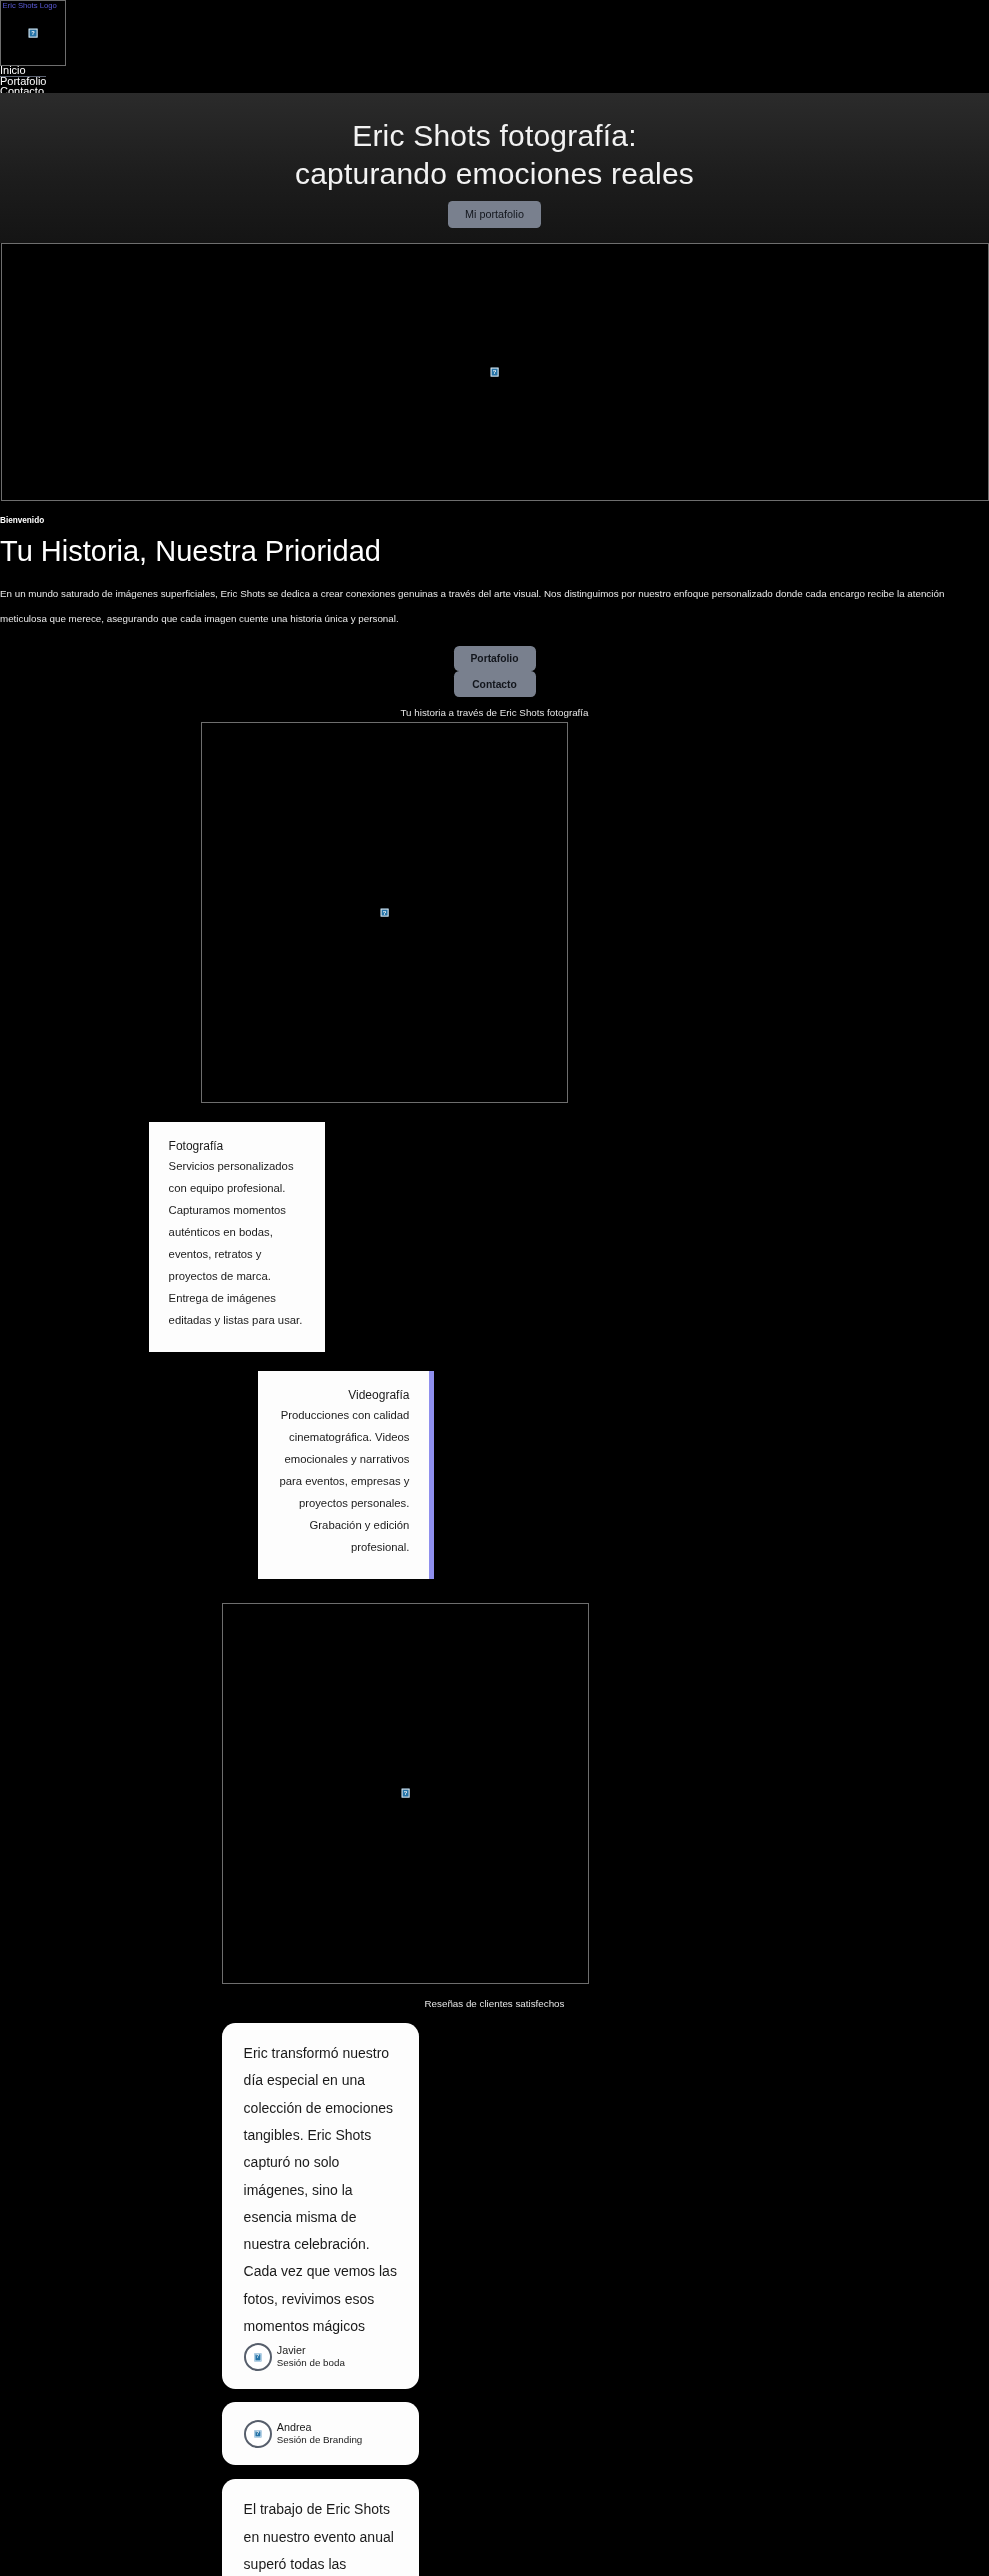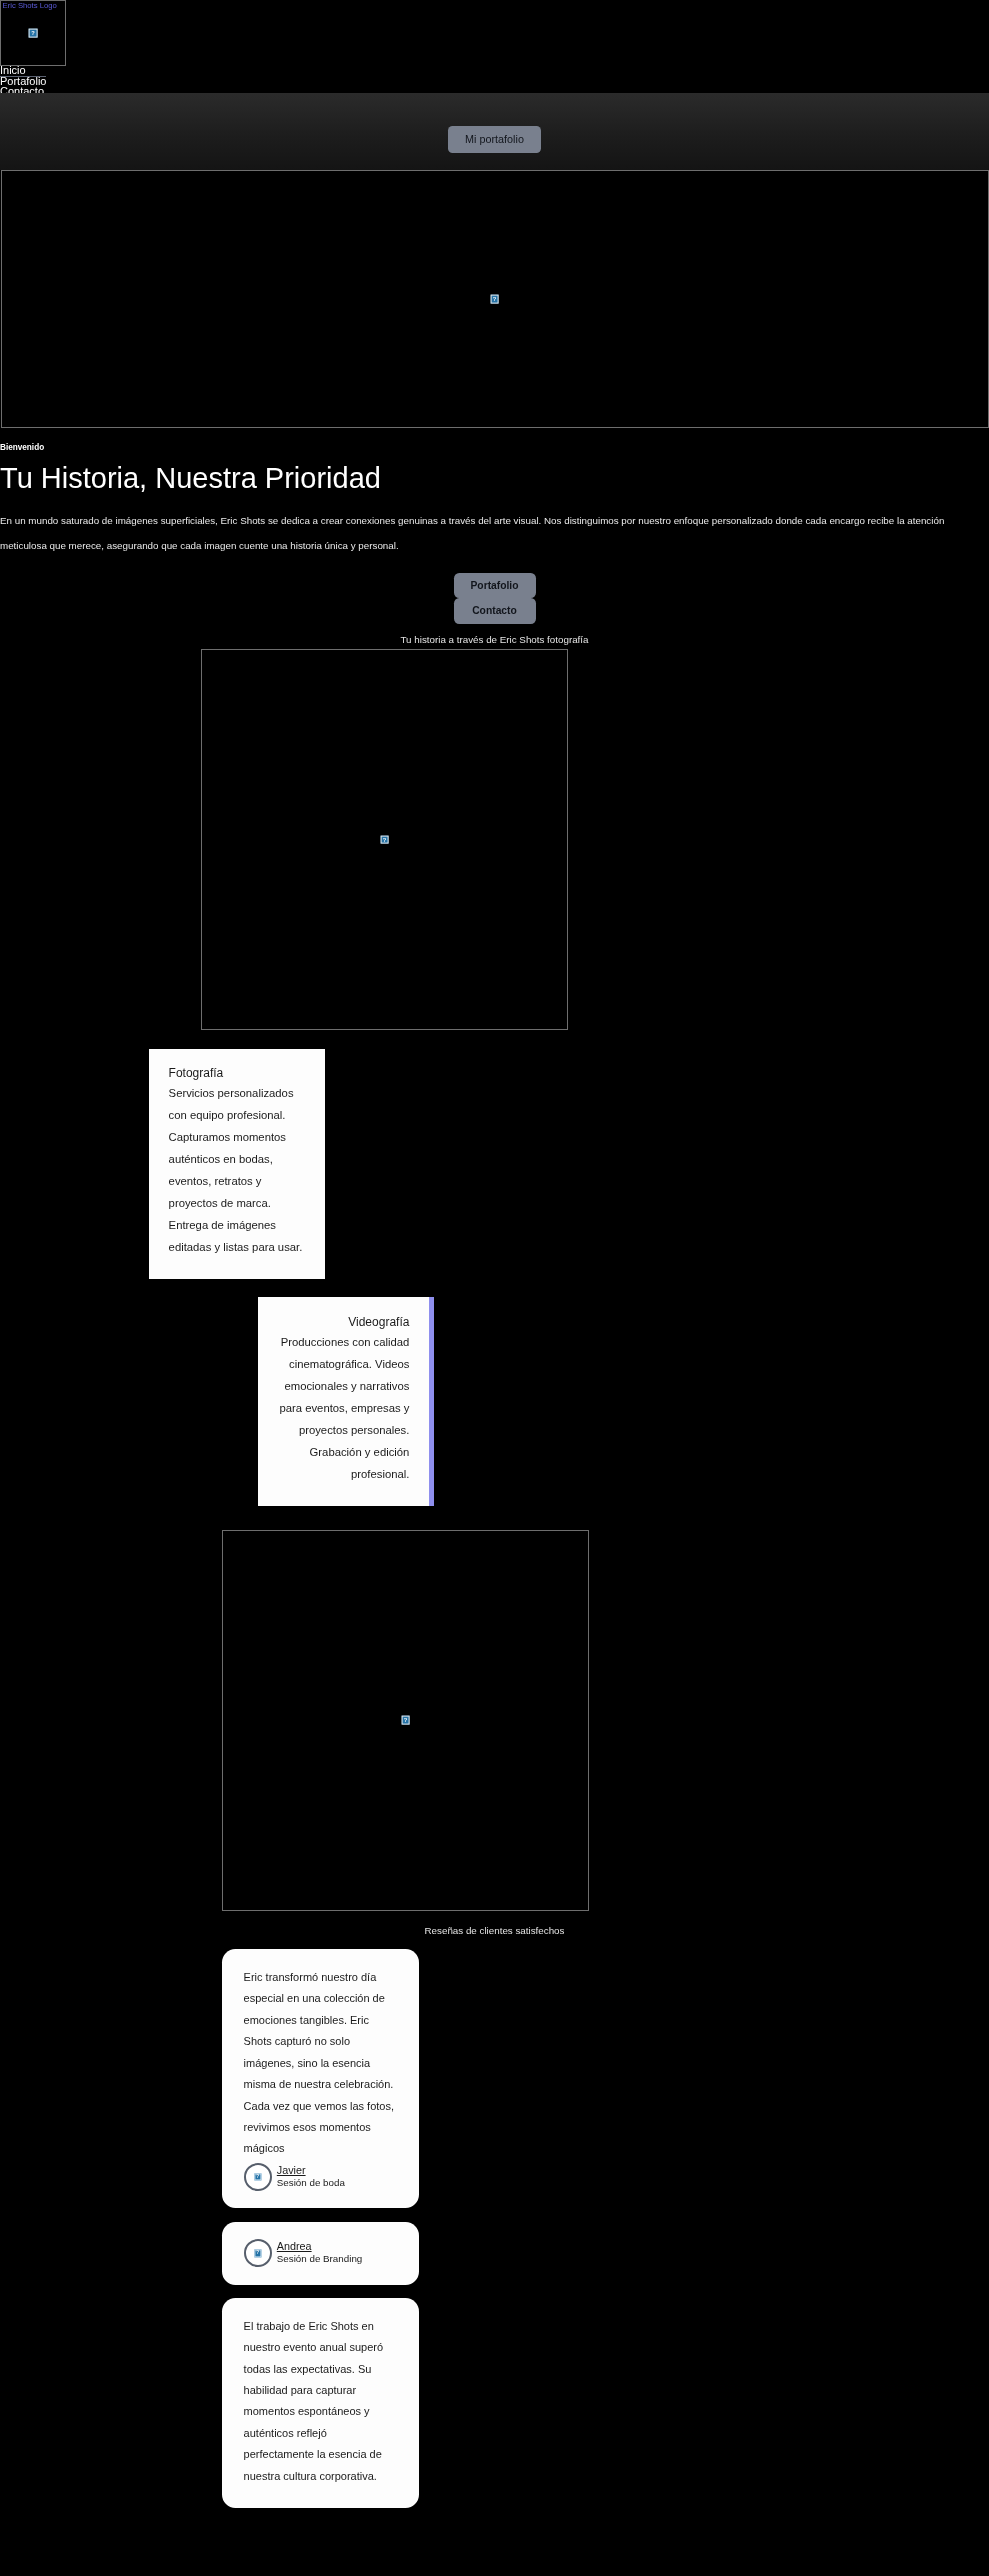--- a/index.html
+++ b/index.html
@@ -215,21 +215,21 @@
   .t-card {
     width: 197px;
     margin: 13.4px 0 0 222px;
     background: #fdfdfd;
     color: #1a1a1a;
     border-radius: 13.4px;
     padding: 17.5px 21.6px 17.5px 21.6px;
     box-shadow: 0 2.1px 8.2px rgba(0,0,0,.6);
   }
   .t-card .quote {
-    font-size: 11px;
+    font-size: 14px;
     line-height: 1.95;
     margin: 0 0 3.1px 0;
   }
   .t-meta {
     display: flex;
     align-items: center;
     gap: 5.2px;
   }
   .t-avatar {
     width: 28px; height: 28px;
@@ -245,21 +245,21 @@
     transform: translate(-50%,-50%);
     width: 7.2px; height: 7.2px;
     background: #2573a7;
     border: 1px solid #cfe3f2;
     color: #fff;
     font-size: 4.6px;
     line-height: 5.7px;
     font-weight: bold;
     text-align: center;
   }
-  .t-name  { font-size: 10.8px; line-height: 1.1; margin: 0; text-decoration: underline; }
+  .t-name  { font-size: 10.8px; line-height: 1.1; margin: 0; }
   .t-role  { font-size: 9.8px; line-height: 1.25; margin: 0; }
 </style>
 </head>
 <body>
 
 <header class="site-header">
   <div class="logo-box broken-img">
     <span class="alt-text blue">Eric Shots Logo</span>
     <span class="q-glyph">?</span>
   </div>
@@ -267,20 +267,24 @@
   <nav class="nav-main">
     <a href="#" class="active">Inicio</a>
     <a href="#">Portafolio</a>
     <a href="#">Contacto</a>
   </nav>
 
   <button class="btn-contactame">Contáctame</button>
 </header>
 
 <section class="hero">
+  <h1>
+    <span>Eric Shots fotografía:</span><br>
+    <span>capturando emociones reales</span>
+  </h1>
   <button class="hero-cta">Mi portafolio</button>
 </section>
 
 <div class="hero-media broken-img">
   <span class="alt-text"></span>
   <span class="q-glyph">?</span>
 </div>
 
 <section class="welcome">
   <p class="eyebrow">Bienvenido</p>

